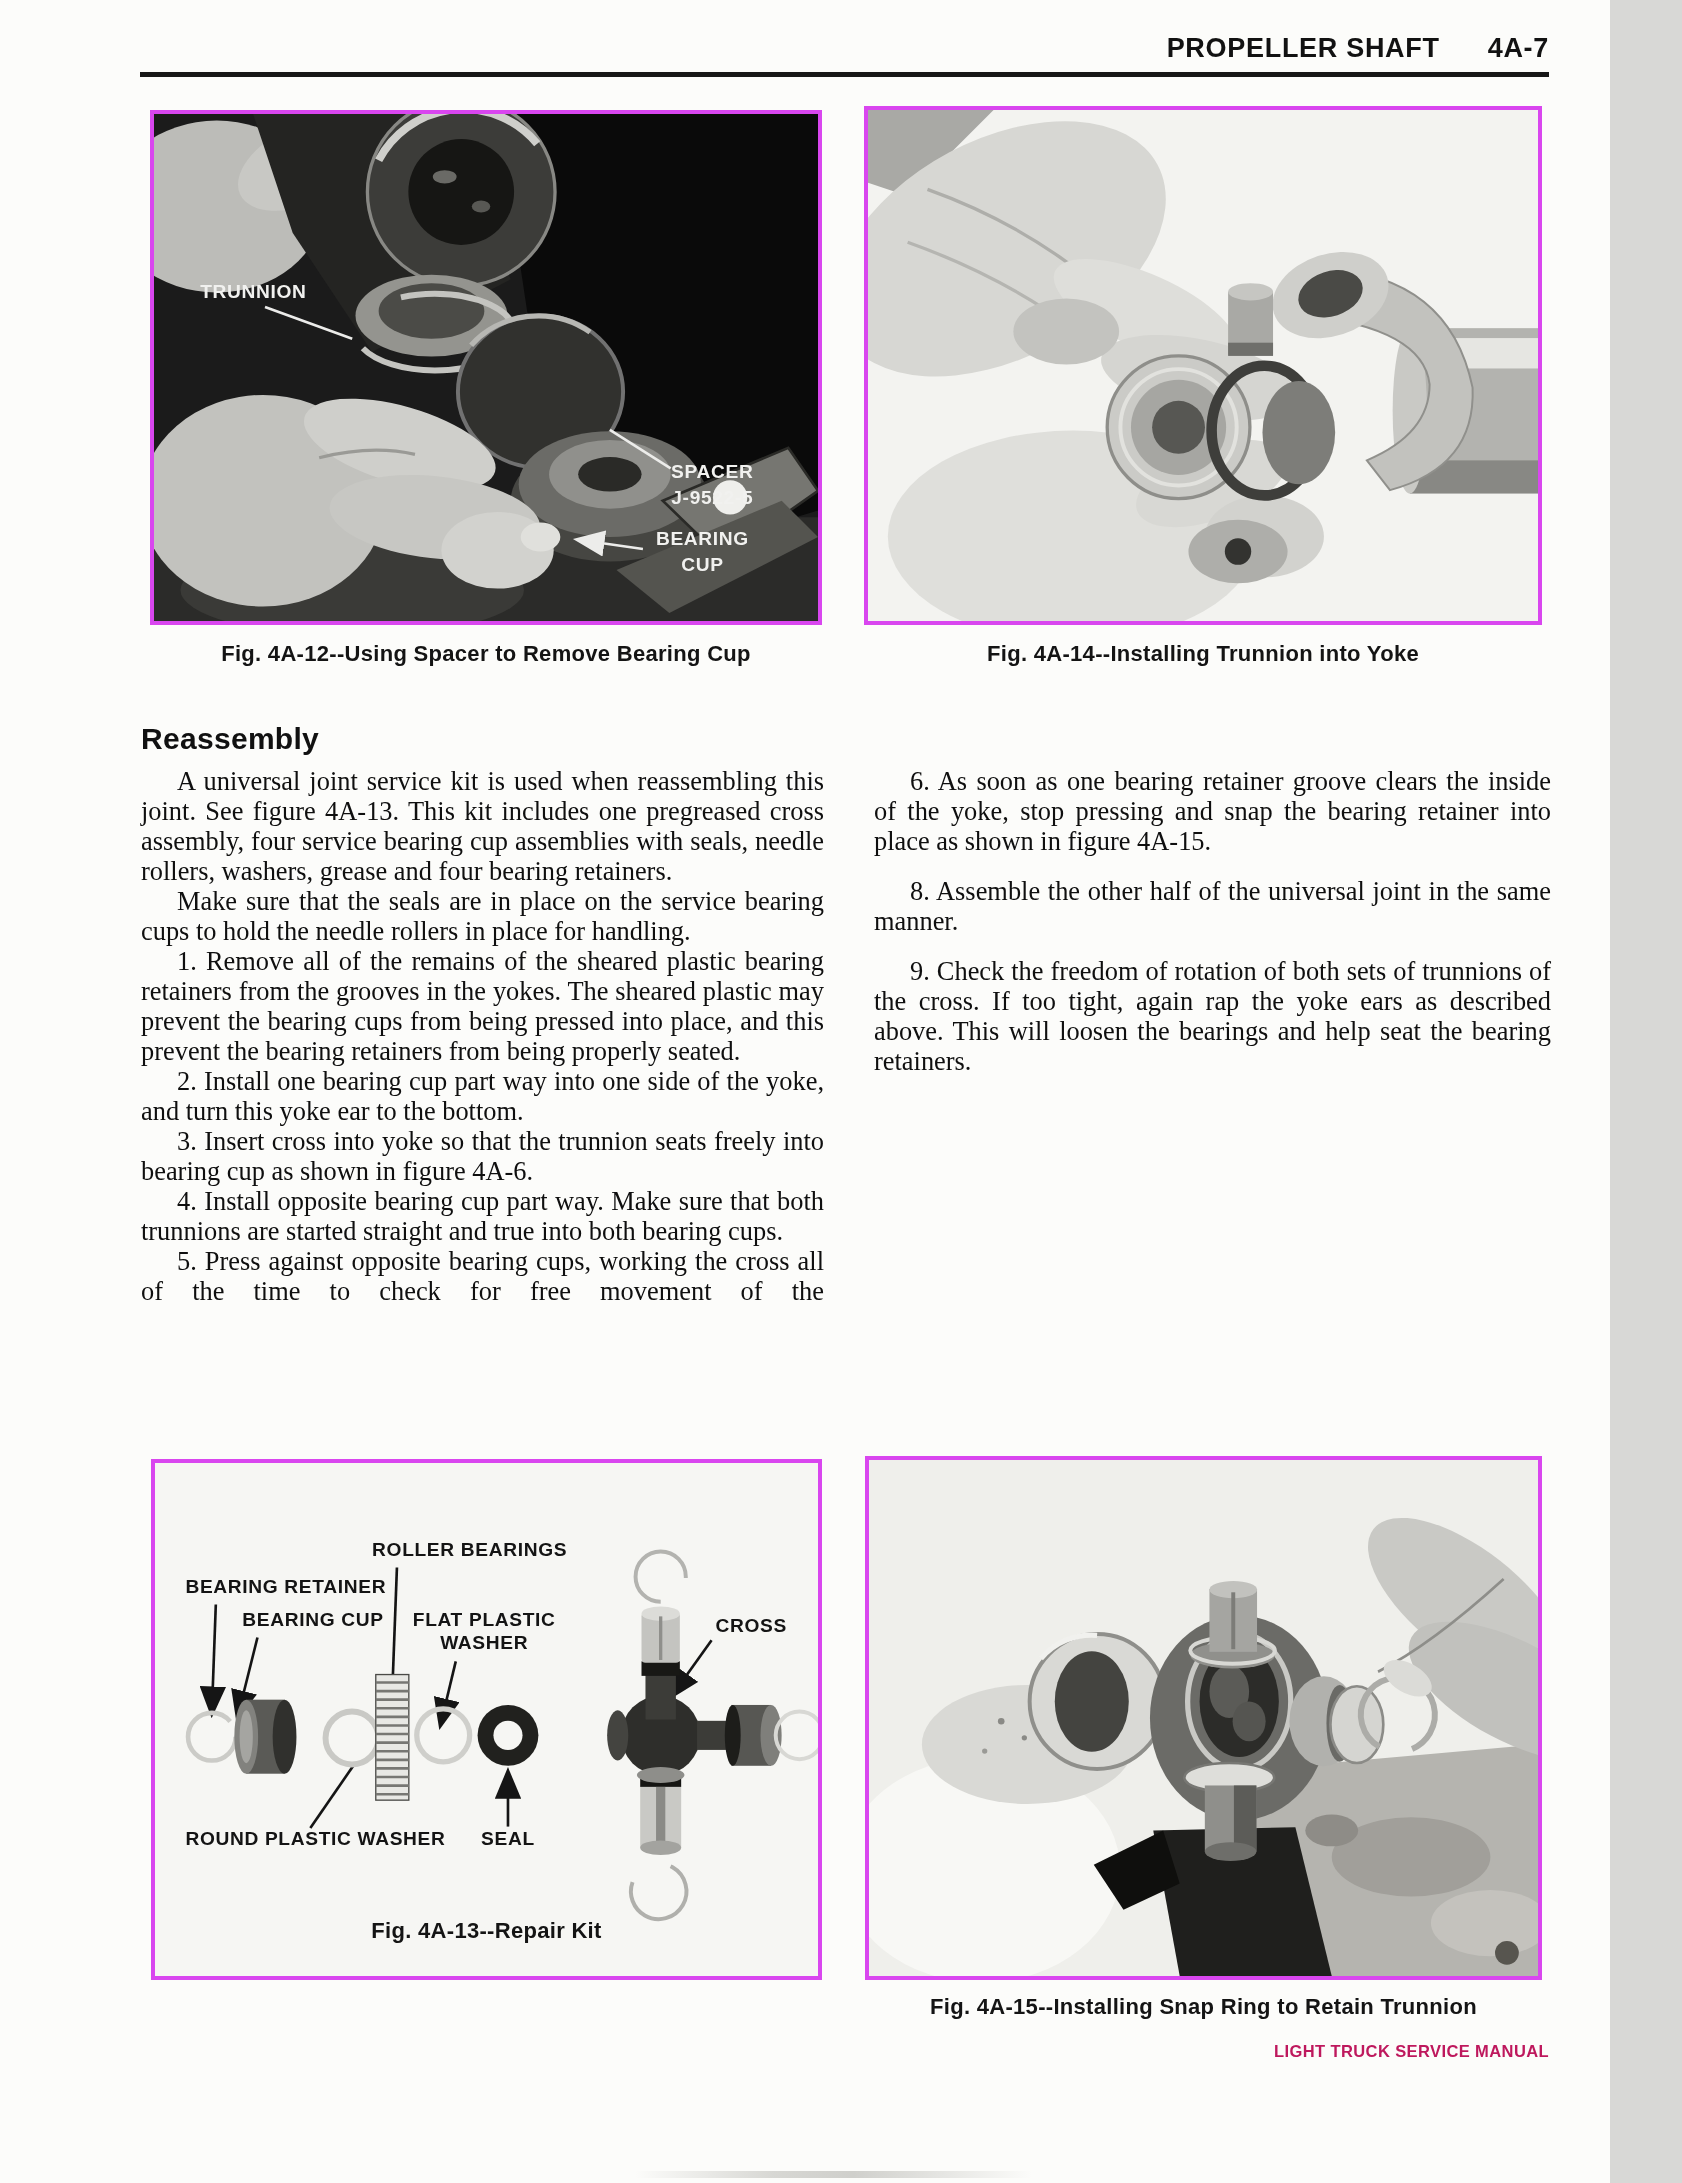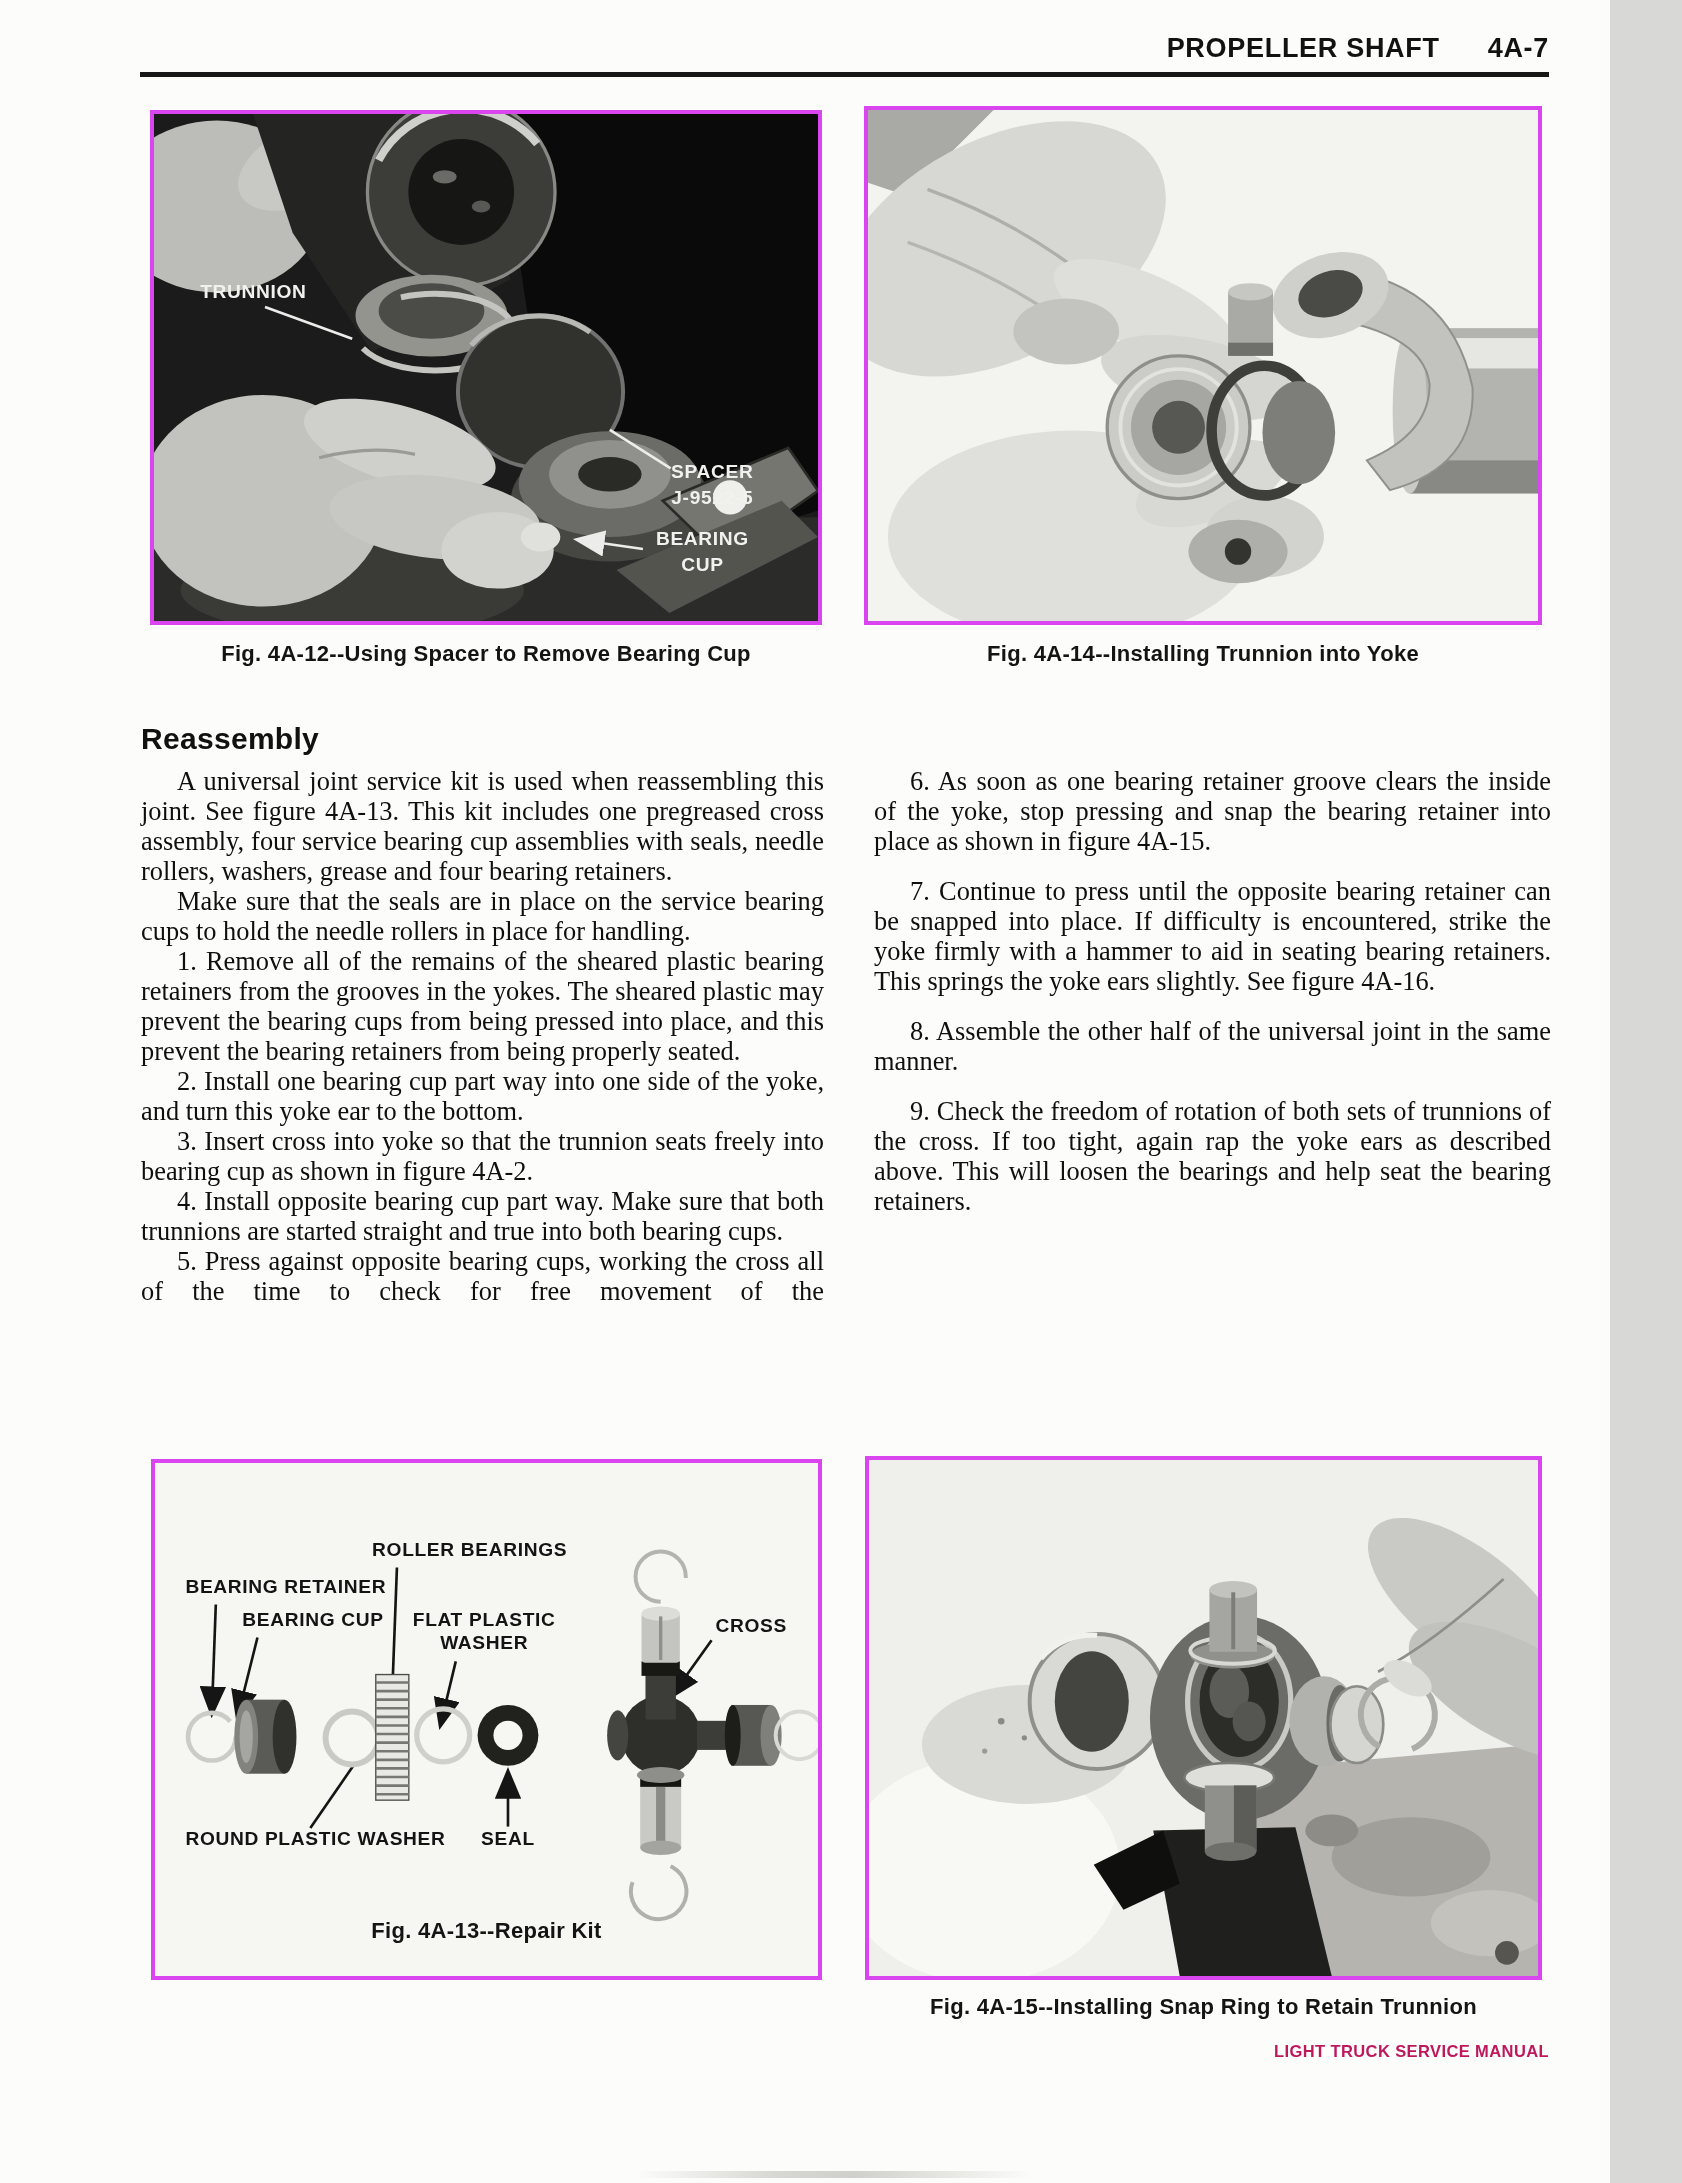--- a/index.html
+++ b/index.html
@@ -161,28 +161,27 @@
     </svg>
   </div>
   <div class="caption" id="fig14-cap">Fig. 4A-14--Installing Trunnion into Yoke</div>
 
   <div class="col" id="col-left">
     <h2>Reassembly</h2>
     <p>A universal joint service kit is used when reassembling this joint. See figure 4A-13. This kit includes one pregreased cross assembly, four service bearing cup assemblies with seals, needle rollers, washers, grease and four bearing retainers.</p>
     <p>Make sure that the seals are in place on the service bearing cups to hold the needle rollers in place for handling.</p>
     <p>1. Remove all of the remains of the sheared plastic bearing retainers from the grooves in the yokes. The sheared plastic may prevent the bearing cups from being pressed into place, and this prevent the bearing retainers from being properly seated.</p>
     <p>2. Install one bearing cup part way into one side of the yoke, and turn this yoke ear to the bottom.</p>
-    <p>3. Insert cross into yoke so that the trunnion seats freely into bearing cup as shown in figure 4A-2.</p>
+    <p>3. Insert cross into yoke so that the trunnion seats freely into bearing cup as shown in figure 4A-6.</p>
     <p>4. Install opposite bearing cup part way. Make sure that both trunnions are started straight and true into both bearing cups.</p>
     <p class="runover">5. Press against opposite bearing cups, working the cross all of the time to check for free movement of the</p>
   </div>
 
   <div class="col" id="col-right">
     <p>6. As soon as one bearing retainer groove clears the inside of the yoke, stop pressing and snap the bearing retainer into place as shown in figure 4A-15.</p>
-    <p>7. Continue to press until the opposite bearing retainer can be snapped into place. If difficulty is encountered, strike the yoke firmly with a hammer to aid in seating bearing retainers. This springs the yoke ears slightly. See figure 4A-16.</p>
     <p>8. Assemble the other half of the universal joint in the same manner.</p>
     <p>9. Check the freedom of rotation of both sets of trunnions of the cross. If too tight, again rap the yoke ears as described above. This will loosen the bearings and help seat the bearing retainers.</p>
   </div>
 
   <div class="figure-box" id="fig13-box">
     <svg viewBox="0 0 1003 776" preserveAspectRatio="none">
       <defs>
         <marker id="ah13" markerWidth="12" markerHeight="10" refX="10" refY="5" orient="auto">
           <path d="M0,0 L12,5 L0,10 Z" fill="#151515"></path>
         </marker>

